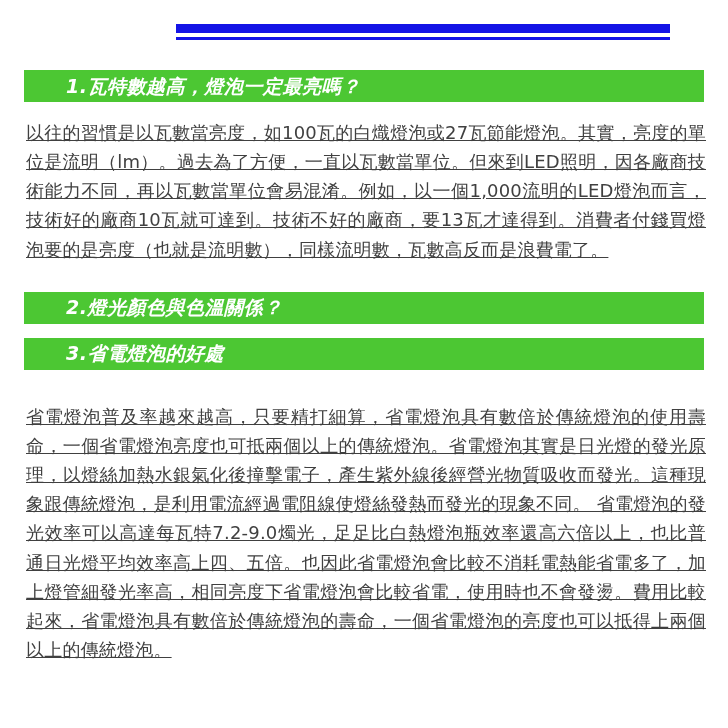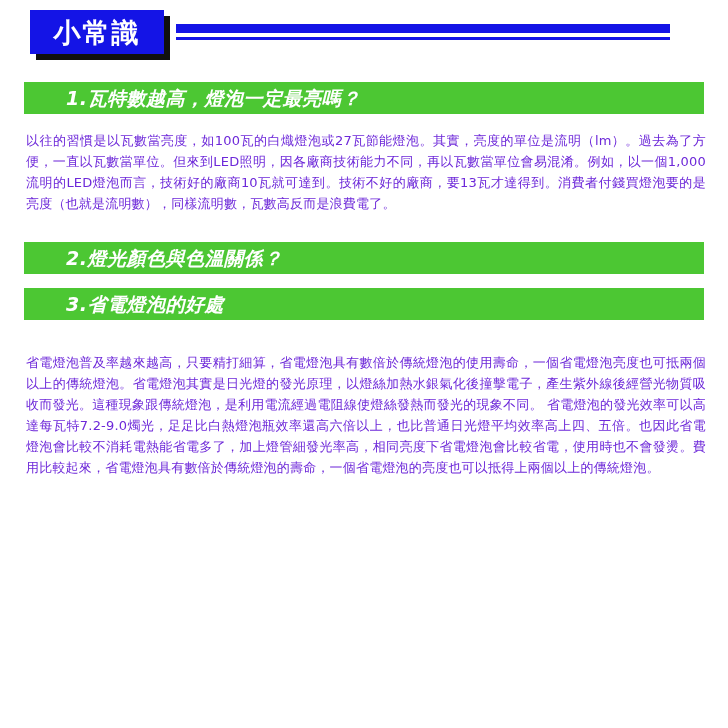--- a/index.html
+++ b/index.html
@@ -99,51 +99,46 @@
     font-weight: 700;
     font-style: italic;
     letter-spacing: 0.5px;
     padding-left: 42px;
     line-height: 1;
     white-space: nowrap;
   }
 
   .section-body {
     padding: 14px 22px 0 26px;
-    font-size: 13px;
+    font-size: 18px;
     line-height: 1.62;
     letter-spacing: 0.2px;
     text-align: justify;
-    color: #6d28d9;
+    color: #404040;
+    text-decoration: underline;
   }
 
   
-  .sec-1 { margin-top: 14px; }
+  .sec-1 { margin-top: 2px; }
   .sec-1 .section-head { margin: 0 24px 0 24px; }
   .sec-2 { margin-top: 28px; }
   .sec-2 .section-head { margin: 0 24px 0 24px; }
   .sec-3 { margin-top: 14px; }
   .sec-3 .section-head { margin: 0 24px 16px 24px; }
 
   .sec-1 .section-body { padding-top: 16px; }
   .sec-2 .section-body { padding-top: 16px; }
   .sec-3 .section-body { padding-top: 16px; }
 </style>
 </head>
 <body>
 
 <div class="page">
 
   <div class="masthead">
-    <div class="badge-wrap">
-      <div class="badge-shadow"></div>
-      <div class="badge">
-        <span class="badge-text">小常識</span>
-      </div>
-    </div>
     <div class="rule">
       <div class="rule-thick"></div>
       <div class="rule-gap"></div>
       <div class="rule-thin"></div>
     </div>
   </div>
 
   <div class="section sec-1">
     <div class="section-head">
       <span class="section-head-title">1.瓦特數越高，燈泡一定最亮嗎？</span>

